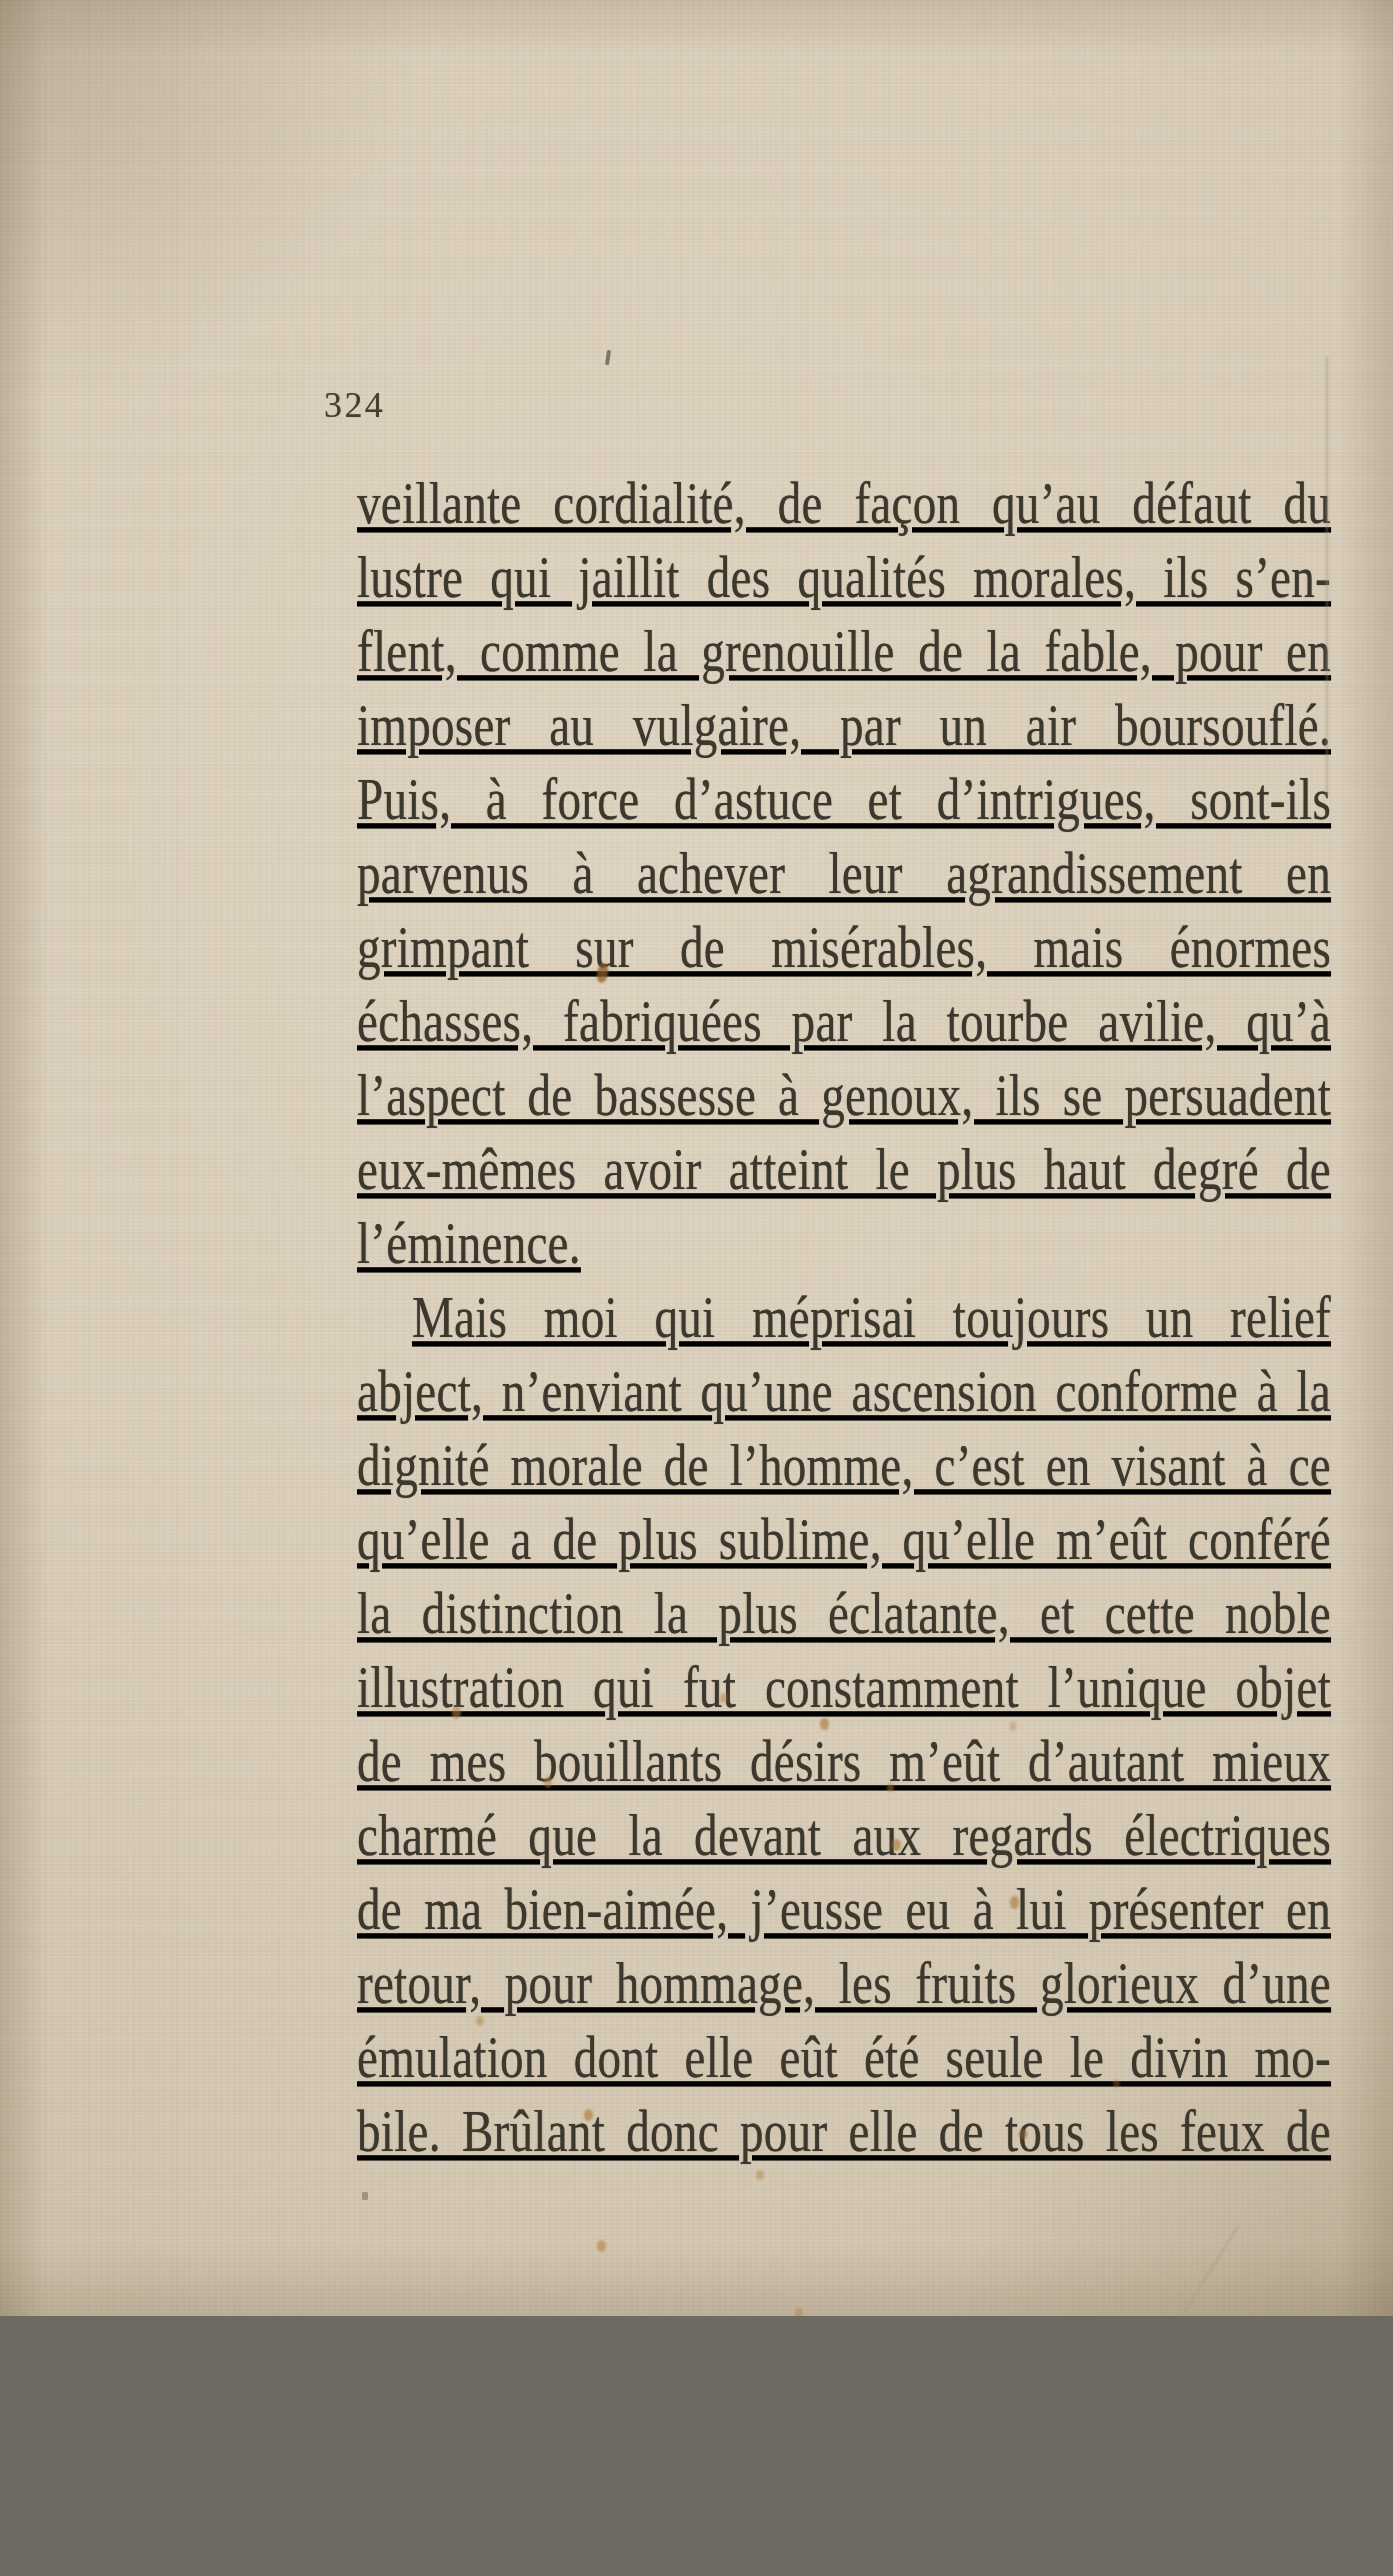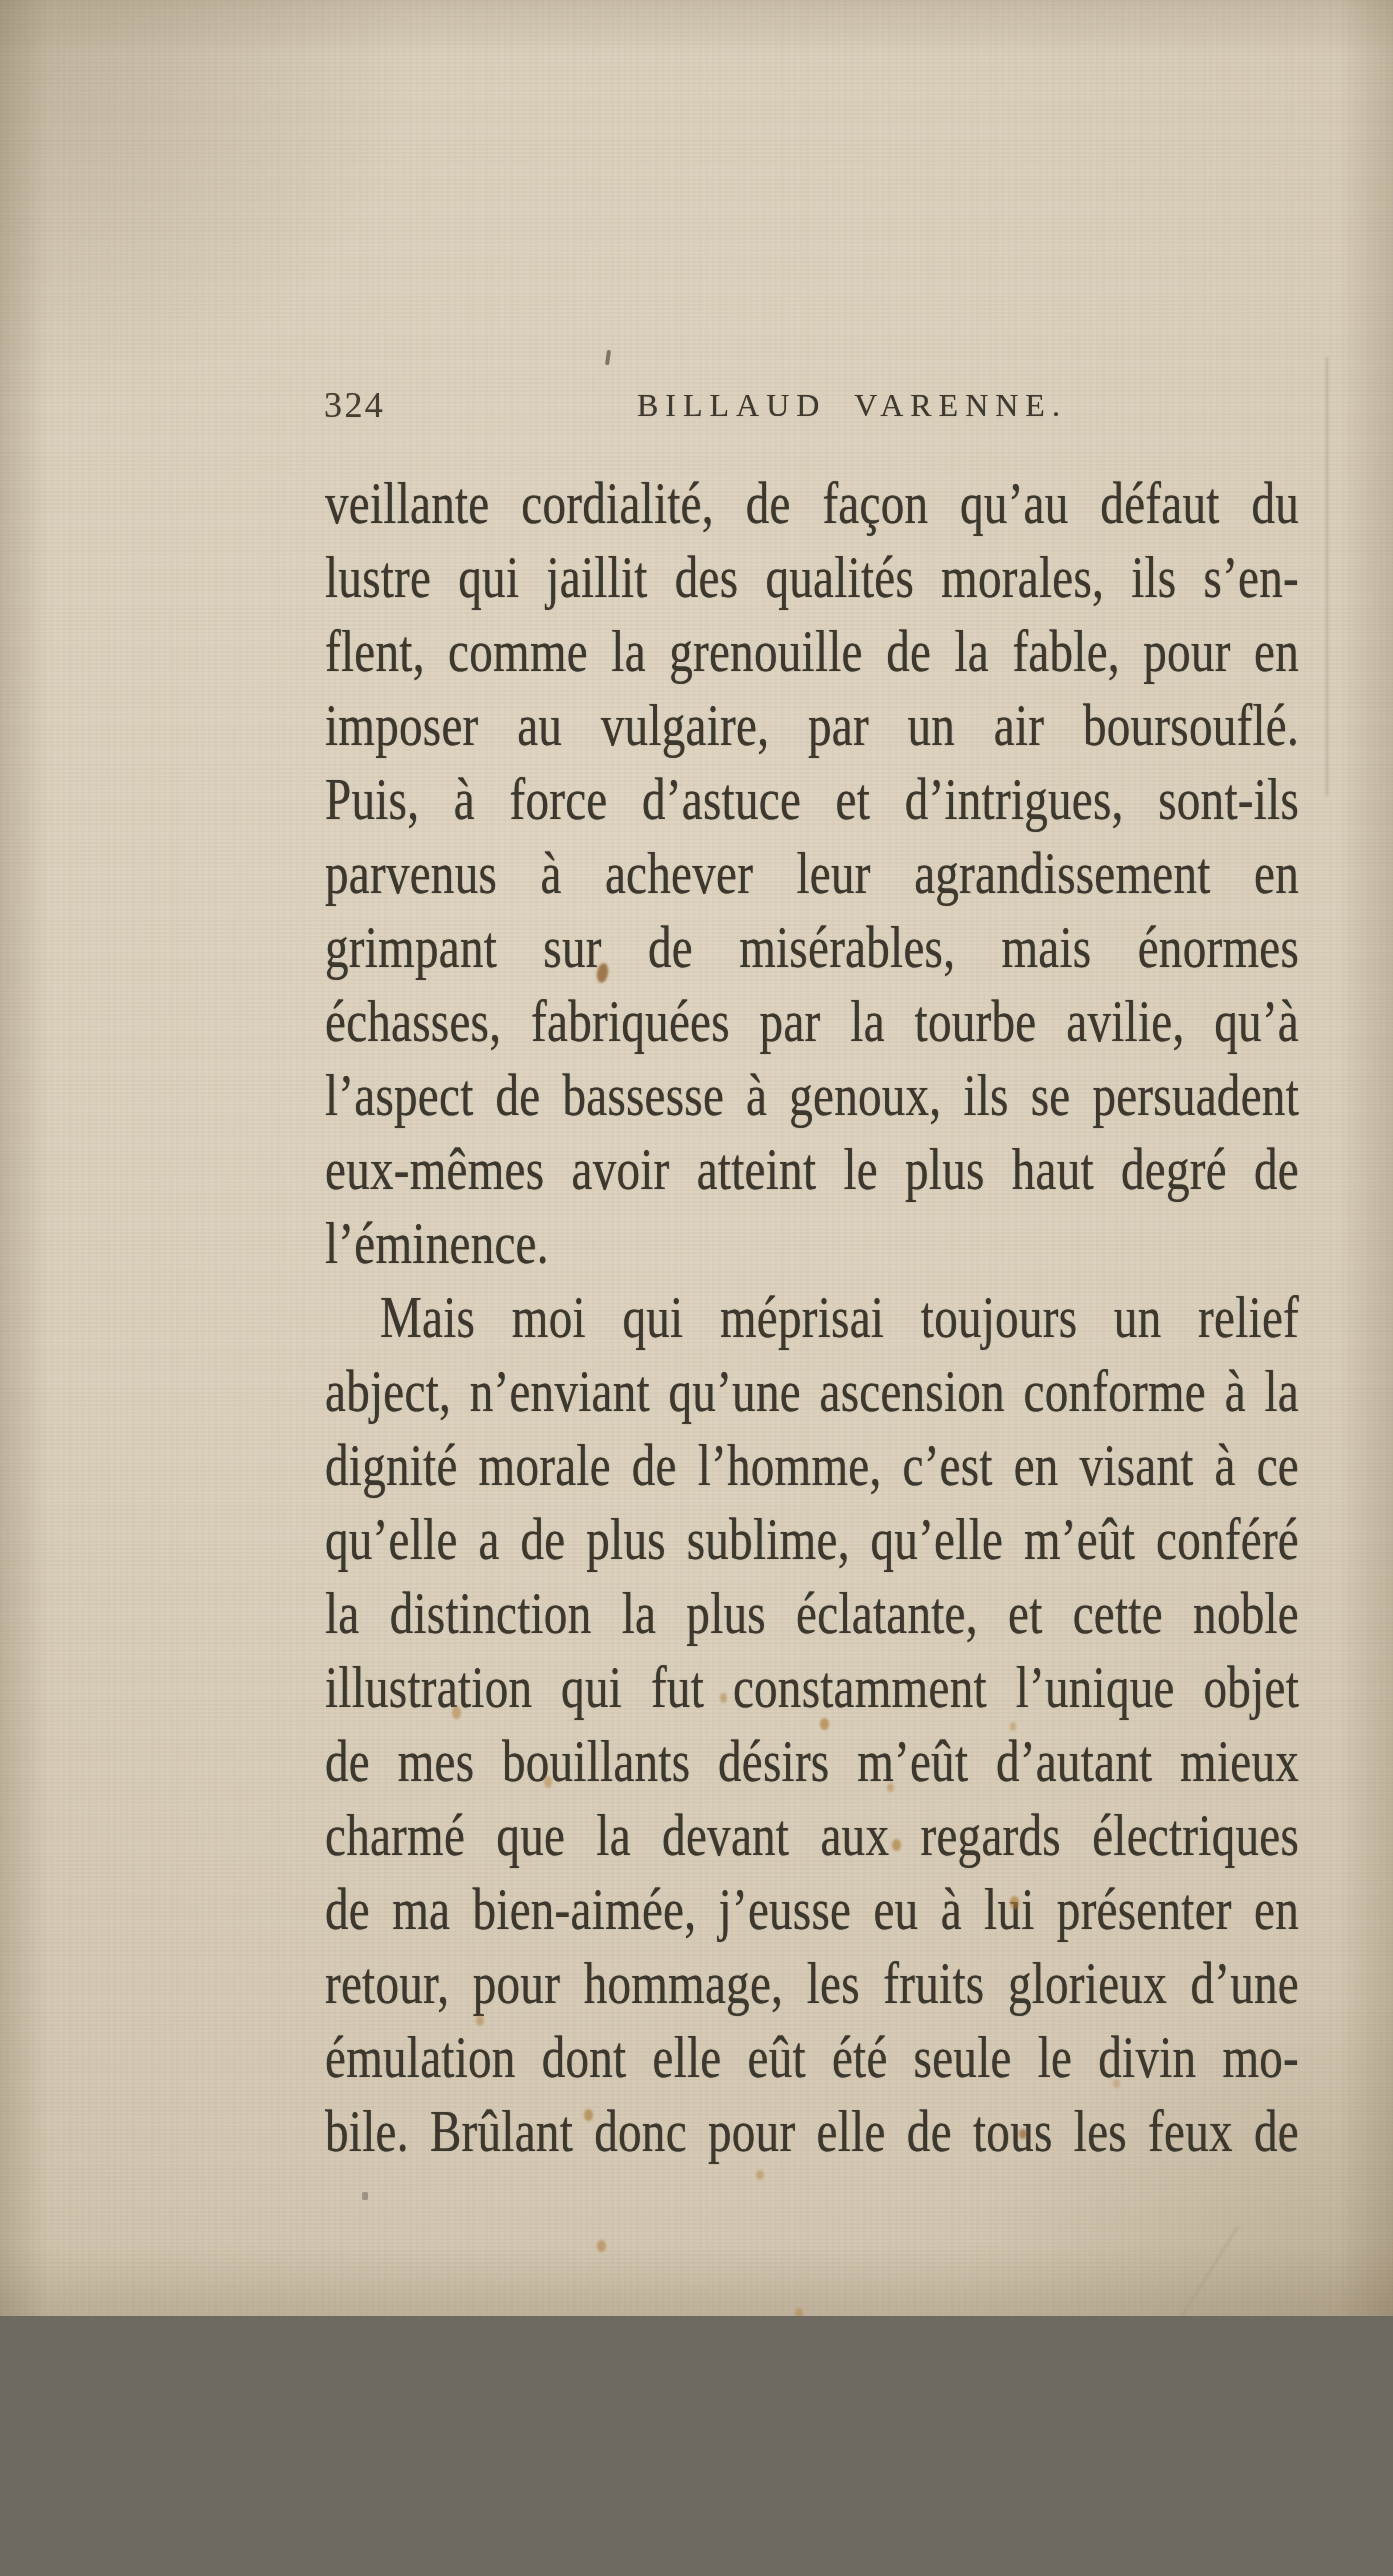--- a/index.html
+++ b/index.html
@@ -29,21 +29,21 @@
     position:absolute;left:324px;top:0;
     font-size:36px;line-height:47px;letter-spacing:2.4px;
     color:#453f33;text-shadow:0 0 0.8px rgba(69,63,51,.55);
   }
   .runtitle{
     position:absolute;left:637px;top:0;
     font-size:32px;line-height:47px;letter-spacing:7px;word-spacing:13.3px;
     color:#3f3a30;text-shadow:0 0 0.8px rgba(63,58,48,.55);
     white-space:nowrap;
   }
-  .body-text{position:absolute;left:325px;top:466px;width:974px;}
+  .body-text{position:absolute;left:357px;top:466px;width:974px;text-decoration:underline;}
   .line{
     height:74px;
     font-size:47px;line-height:74px;letter-spacing:0.3px;
     color:#3d382e;
     text-align:justify;text-align-last:justify;
     transform:scaleY(1.28);
     text-shadow:0 0 0.9px rgba(61,56,46,.62), 0.3px 0 0 rgba(61,56,46,.30);
     white-space:nowrap;
   }
   .line.nojust{text-align-last:left;}
@@ -54,21 +54,20 @@
   .artifact.tick{border-radius:1.6px;filter:blur(0.5px);}
 </style>
 </head>
 <body>
 
 <div class="page">
   <div class="grain"></div>
 
   <header>
     <span class="pagenum">324</span>
-    <span class="runtitle">BILLAUD VARENNE.</span>
   </header>
 
   <main class="body-text">
       <div class="line">veillante cordialité, de façon qu’au défaut du</div>
       <div class="line">lustre qui jaillit des qualités morales, ils s’en-</div>
       <div class="line">flent, comme la grenouille de la fable, pour en</div>
       <div class="line">imposer au vulgaire, par un air boursouflé.</div>
       <div class="line">Puis, à force d’astuce et d’intrigues, sont-ils</div>
       <div class="line">parvenus à achever leur agrandissement en</div>
       <div class="line">grimpant sur de misérables, mais énormes</div>

